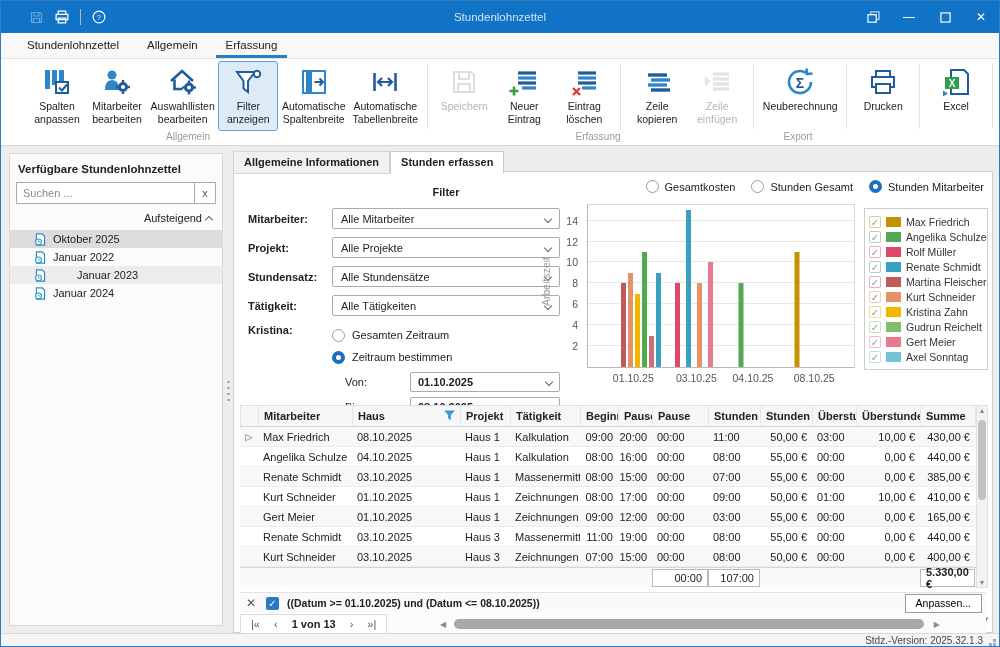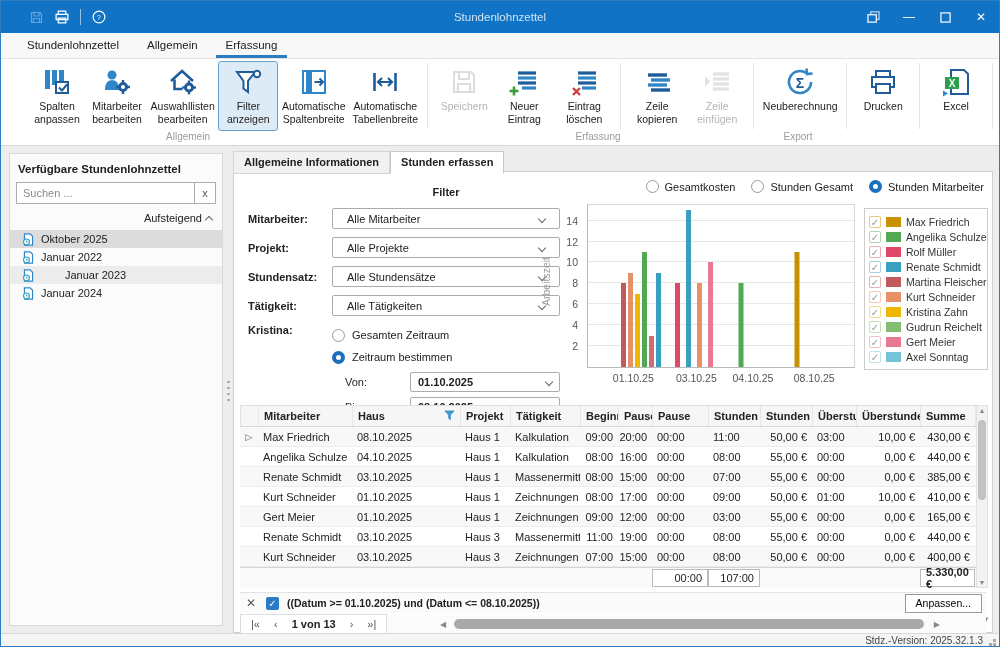--- a/index.html
+++ b/index.html
@@ -40,38 +40,38 @@
   .sidebar { position:absolute; left:8px; top:152px; width:214px; height:473px; background:#FBFBFB; border:1px solid #D9D9D9; }
   .sb-title { font-weight:bold; font-size:11.5px; padding:9px 0 7px 8px; }
   .sb-search { display:flex; margin:0 6px; }
   .sb-search input { flex:1; height:22px; border:1px solid #ABABAB; border-right:none; padding:0 6px; font-size:11px; font-family:inherit; color:#333; background:#fff; }
   .sb-search input::placeholder { color:#8a8a8a; }
   .sb-clear { width:22px; height:22px; border:1px solid #ABABAB; background:#fff; display:flex; align-items:center; justify-content:center; color:#555; font-size:11px; }
   .sb-select { margin:6px 6px 0; height:22px; border:1px solid #ABABAB; background:#fff; display:flex; align-items:center; padding:0 7px; }
   .sb-select span { flex:1; }
   .sb-sort { text-align:right; padding:8px 10px 6px; color:#222; }
   .sb-sort .chev { display:inline-block; transform:rotate(-135deg); margin-left:4px; margin-bottom:-1px; }
-  .sitem { display:flex; align-items:center; gap:6px; height:18px; padding-left:12px; font-size:11px; color:#222; }
+  .sitem { display:flex; align-items:center; gap:6px; height:18px; padding-left:24px; font-size:11px; color:#222; }
   .sitem.selected { background:#DCDCDC; }
   .sitem.subtle { background:#ECECEC;gap:30px; }
 
   .chev { width:6px; height:6px; border-right:1.4px solid #666; border-bottom:1.4px solid #666; transform:rotate(45deg); display:inline-block; }
 
   
   .main-tabs { position:absolute; left:232px; top:150px; display:flex; z-index:3; }
   .mt { font-weight:bold; font-size:11px; padding:4px 10px 5px; border:1px solid #D5D5D5; background:#F1F1F1; }
   .mt.active { background:#fff; border-color:#C8C8C8; border-bottom-color:#fff; }
   .main-panel { position:absolute; left:232px; top:170px; width:760px; height:462px; background:#fff; border:1px solid #CFCFCF; }
 
   
   .fform { position:absolute; left:14px; top:8px; width:316px; }
   .ftitle { font-weight:bold; text-align:center; margin-left:84px; width:228px; padding:6px 0 10px; }
   .frow { display:flex; align-items:center; margin-bottom:8px; }
   .flabel { width:84px; font-weight:bold; }
-  .fselect { width:228px; height:21px; border:1px solid #ABABAB; border-radius:2px; background:#fff; display:flex; align-items:center; padding:0 14px; }
+  .fselect { width:228px; height:21px; border:1px solid #ABABAB; border-radius:2px; background:#fff; display:flex; align-items:center; padding:0 8px; }
   .fselect span { flex:1; }
   .zrow { display:flex; align-items:flex-start; margin-top:2px; }
   .zradios .rrow { display:flex; align-items:center; gap:7px; height:22px; }
   .radio { width:13px; height:13px; border-radius:50%; border:1px solid #9A9A9A; background:#fff; flex:0 0 auto; }
   .radio.on { border:4px solid #1B6FBF; }
   .daterow { display:flex; align-items:center; margin:3px 0 0 97px; height:22px; }
   .dlabel { width:65px; }
   .dselect { width:150px; height:20px; border:1px solid #ABABAB; border-radius:2px; background:#fff; display:flex; align-items:center; padding:0 7px; font-weight:bold; }
   .dselect span { flex:1; }
 

